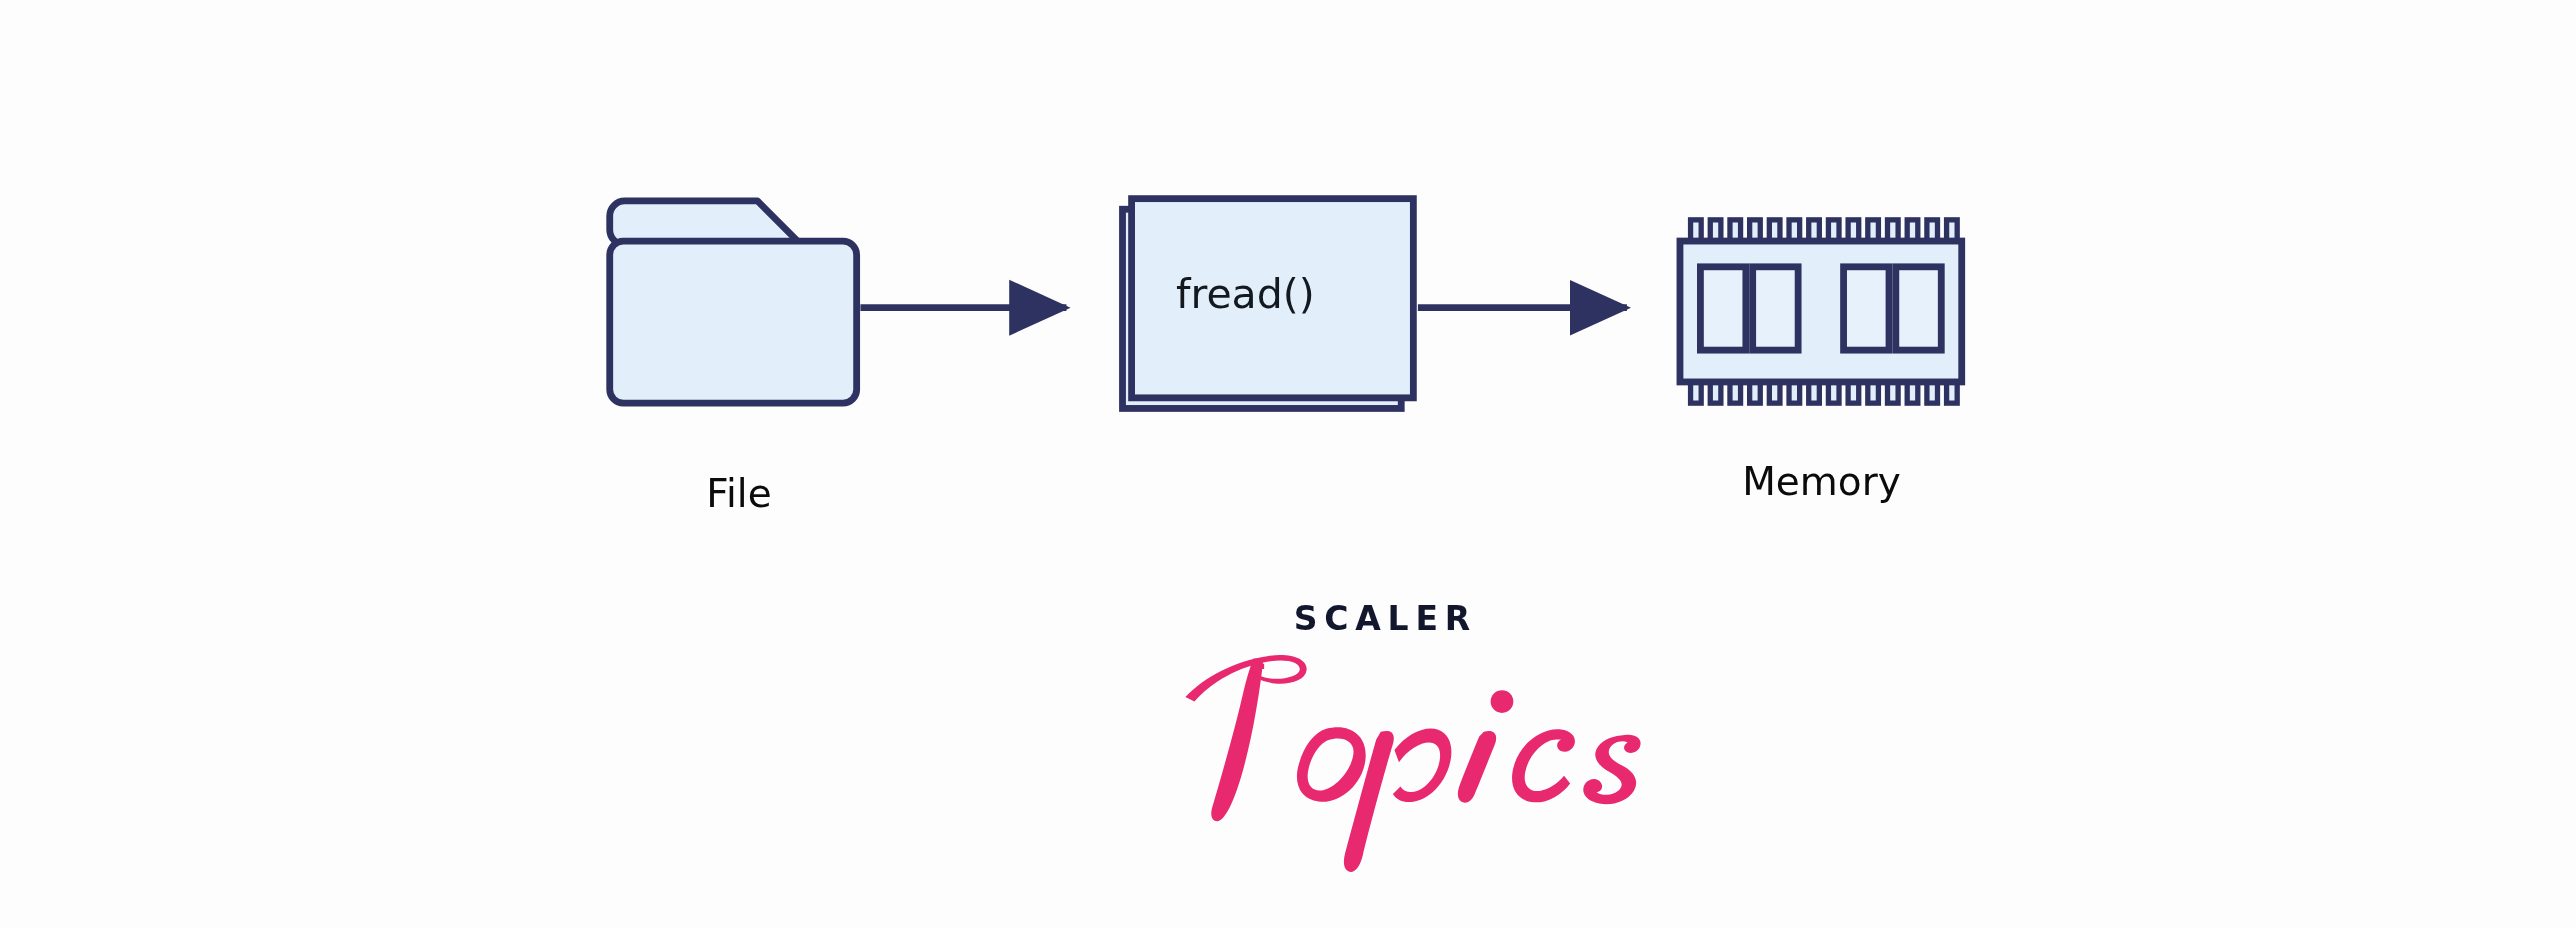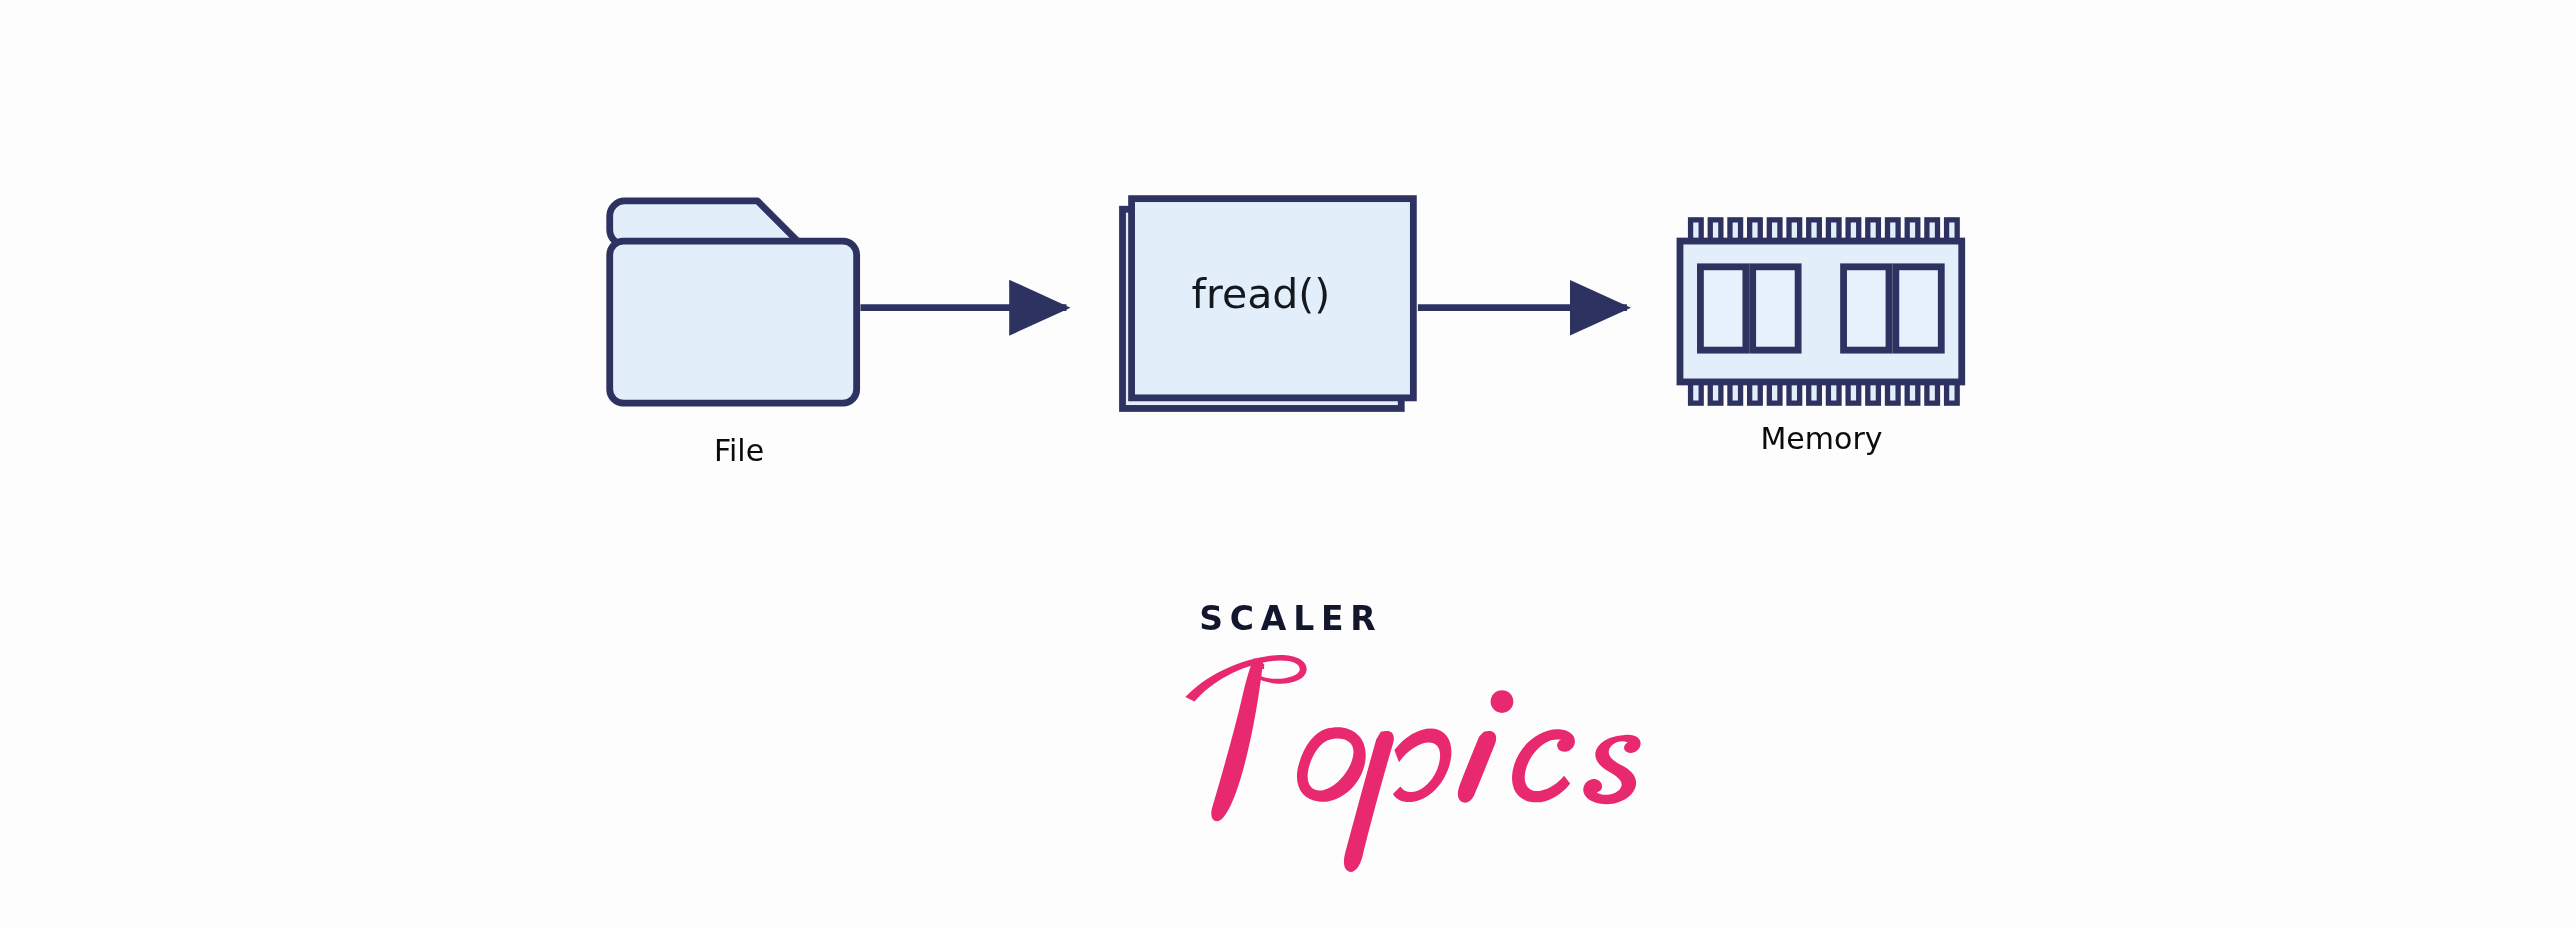--- a/index.html
+++ b/index.html
@@ -21,55 +21,56 @@
     left: 0;
     top: 0;
     width: 2576px;
     height: 929px;
   }
   .node-label {
     position: absolute;
     text-align: center;
     color: #0b0b0b;
     font-family: "DejaVu Sans", "Liberation Sans", sans-serif;
-    font-size: 30px;
+    font-size: 39px;
     font-weight: 400;
     line-height: 1;
     white-space: nowrap;
     user-select: none;
+    margin-top: 38px;
   }
   #label-file {
     left: 610px;
     top: 436px;
     width: 258px;
   }
   #label-memory {
     left: 1680px;
     top: 424px;
     width: 283px;
   }
   #label-fread {
     position: absolute;
-    left: 1120px;
+    left: 1176px;
     top: 274px;
     width: 282px;
-    text-align: center;
+    text-align: left;
     color: #14181f;
     font-family: "DejaVu Sans", "Liberation Sans", sans-serif;
     font-size: 41px;
     line-height: 1;
     white-space: nowrap;
     user-select: none;
   }
   #logo {
     position: absolute;
     left: 1098px;
     top: 602px;
     width: 379px;
-    text-align: center;
+    text-align: right;
     user-select: none;
   }
   #logo-scaler {
     display: block;
     color: #12172e;
     font-family: "DejaVu Sans", "Liberation Sans", sans-serif;
     font-size: 33px;
     font-weight: 700;
     letter-spacing: 6.8px;
     text-indent: 6.8px;

